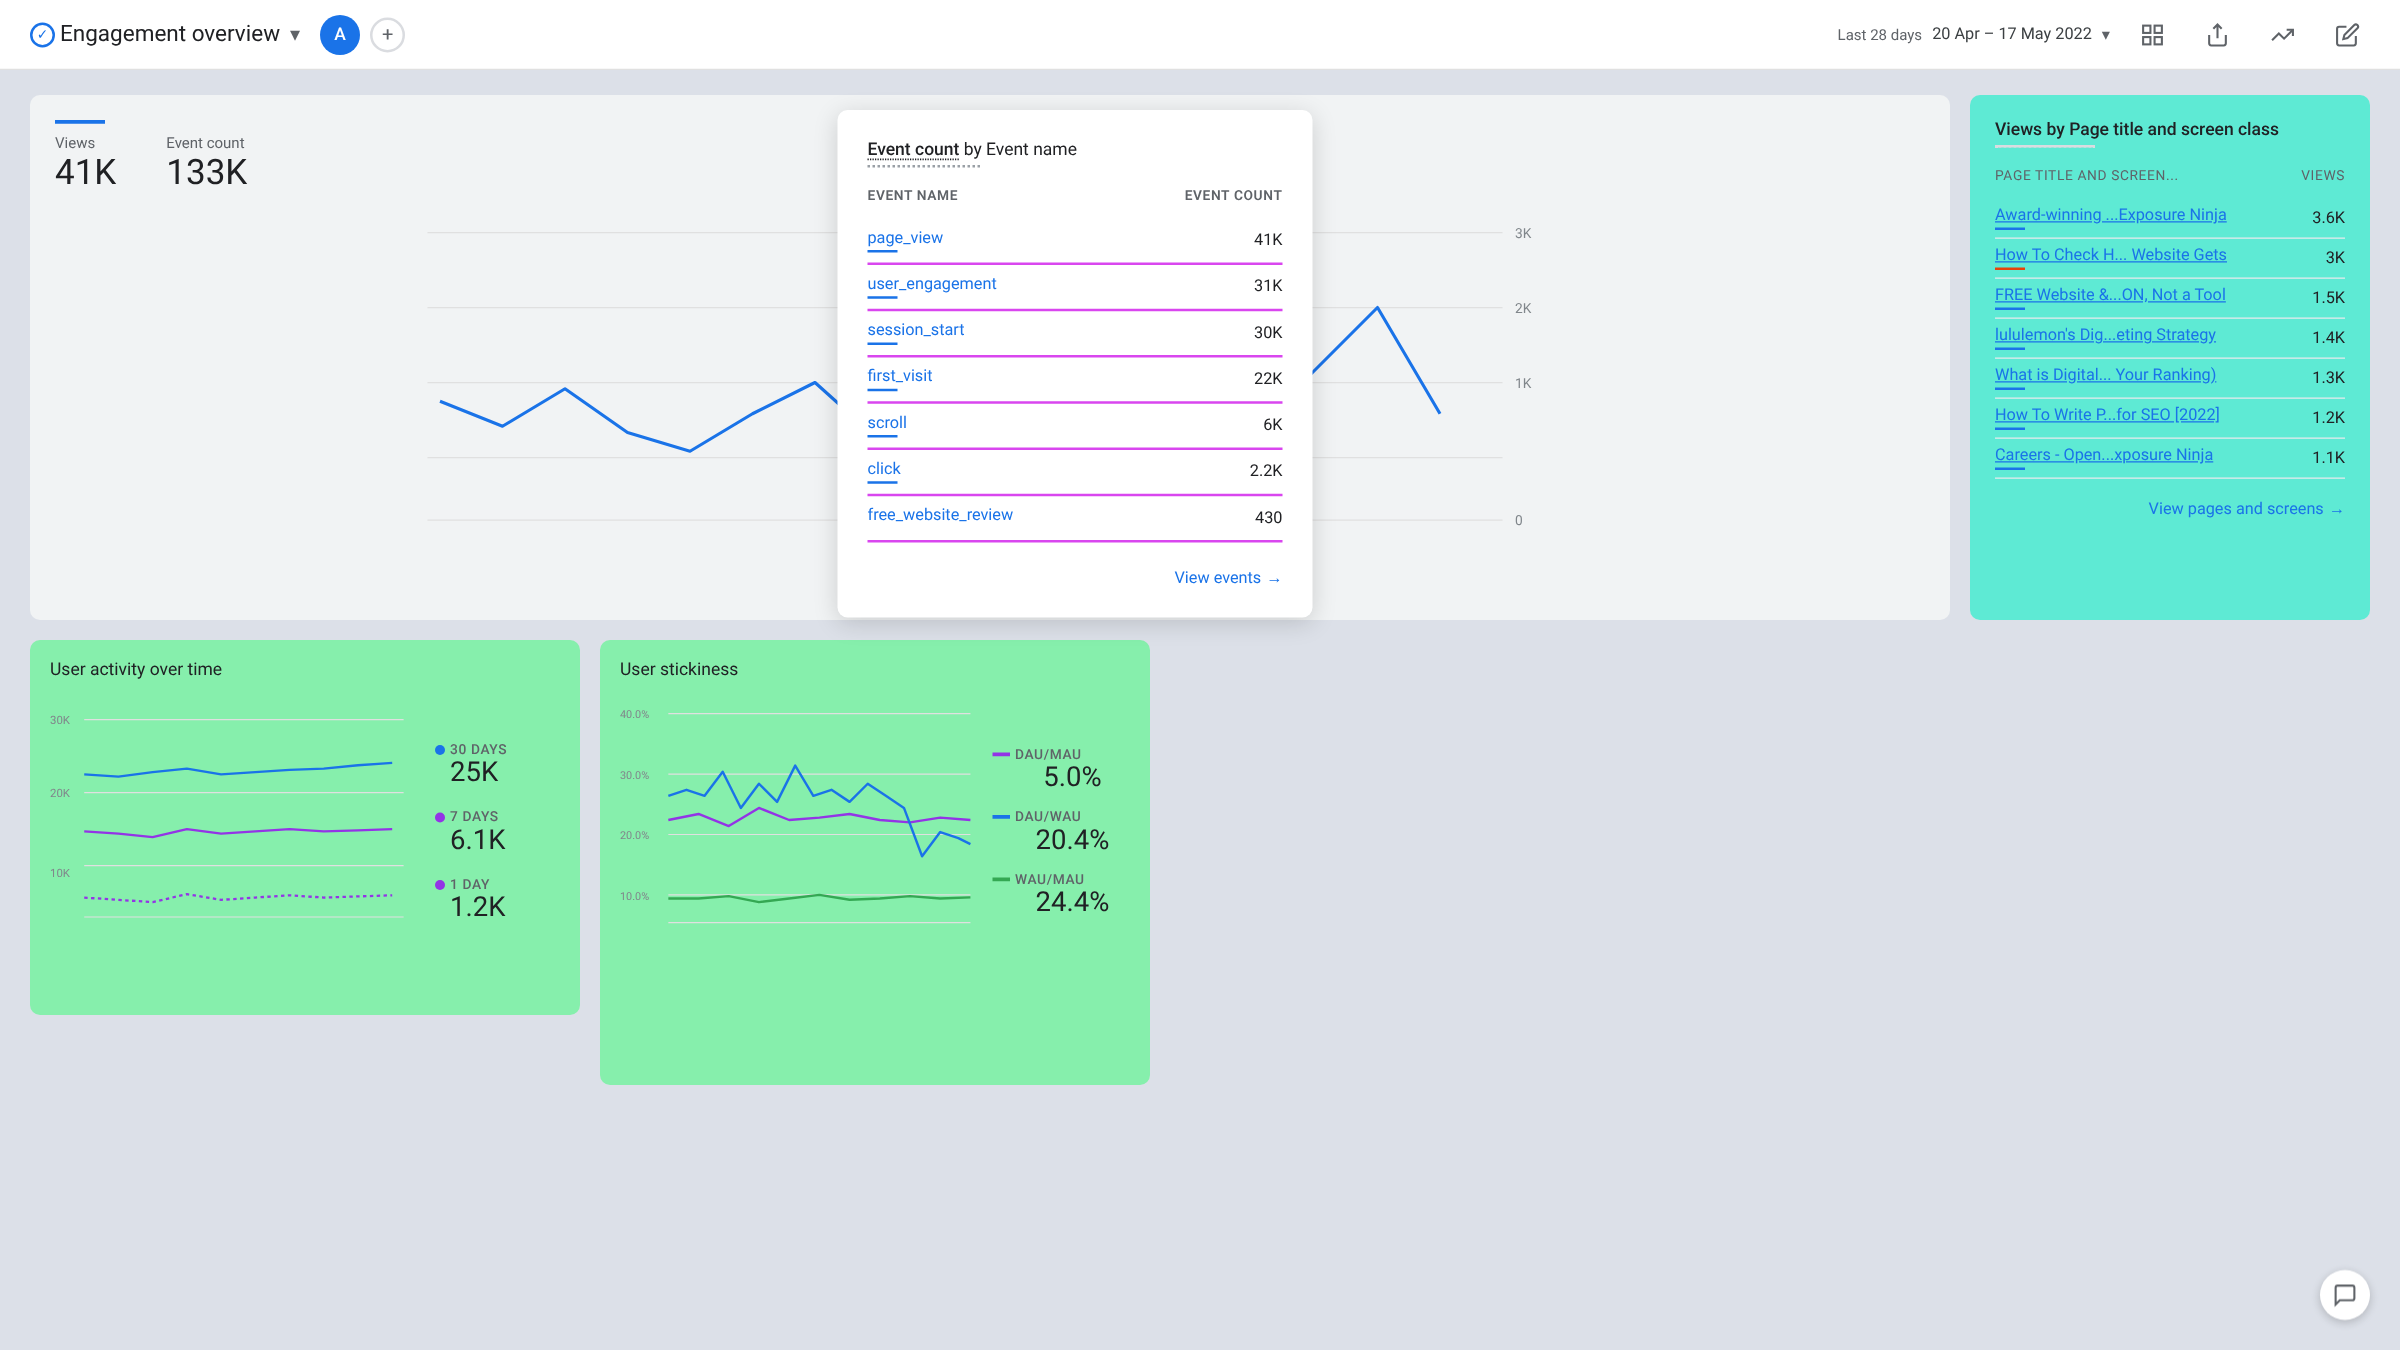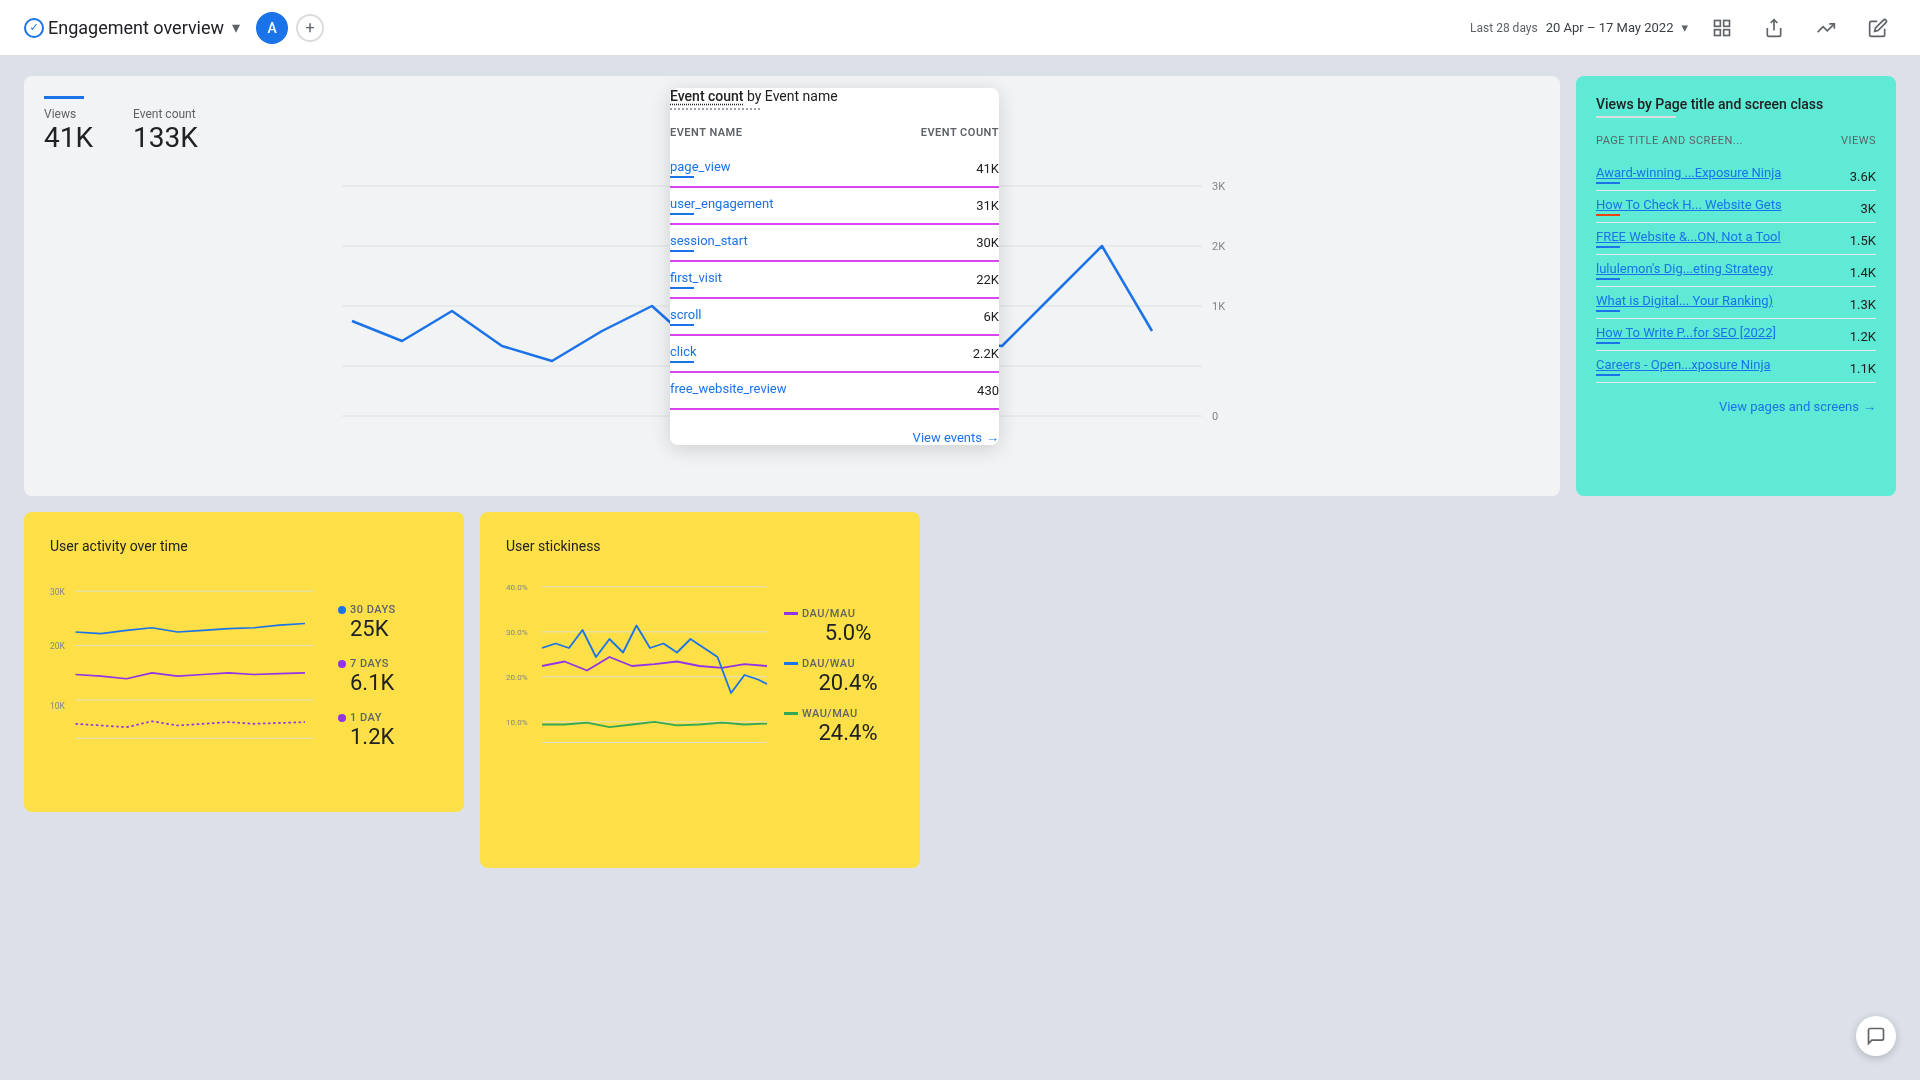--- a/index.html
+++ b/index.html
@@ -180,21 +180,21 @@
       font-size: 11px;
       font-weight: 400;
       color: #5f6368;
       letter-spacing: 0.5px;
       margin-bottom: 8px;
       padding-bottom: 4px;
     }
     .panel-row {
       display: flex;
       justify-content: space-between;
-      align-items: flex-end;
+      align-items: center;
       padding: 6px 0;
       border-bottom: 1px solid #e8eaed;
     }
     .panel-row-label {
       color: #1a73e8;
       font-size: 13px;
       text-decoration: underline;
       cursor: pointer;
       flex: 1;
       padding-right: 8px;
@@ -214,24 +214,25 @@
       margin-top: 16px;
       gap: 4px;
       justify-content: flex-end;
     }
 
     
     .overlay-card {
       position: absolute;
       top: 88px;
       left: 670px;
-      width: 329px;
+      width: 380px;
       background: #fff;
       border-radius: 8px;
       box-shadow: 0 4px 20px rgba(0,0,0,0.15);
+      padding: 24px;
       z-index: 100;
     }
     .overlay-title {
       font-size: 14px;
       color: #202124;
       margin-bottom: 4px;
     }
     .overlay-title strong {
       font-weight: 500;
       text-decoration: underline;
@@ -291,23 +292,23 @@
     }
 
     
     .bottom-row {
       display: flex;
       gap: 16px;
       margin-top: 0;
     }
 
     .bottom-card {
-      background: #fde047;
+      background: #86efac;
       border-radius: 8px;
-      padding: 26px;
+      padding: 16px;
     }
     .bottom-card-activity {
       width: 440px;
       height: 300px;
     }
     .bottom-card-stickiness {
       width: 440px;
       height: 356px;
     }
     .bottom-card-title {

